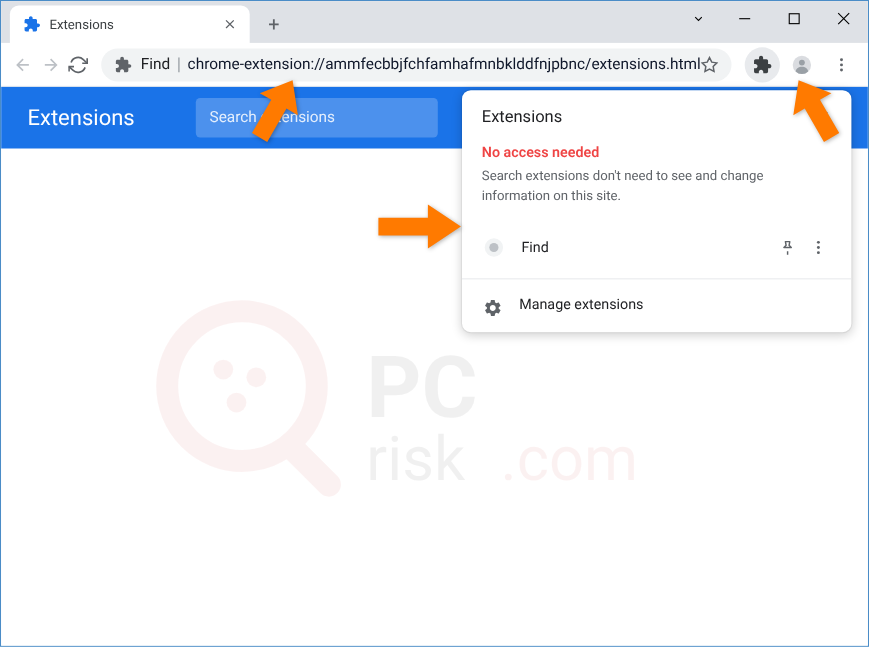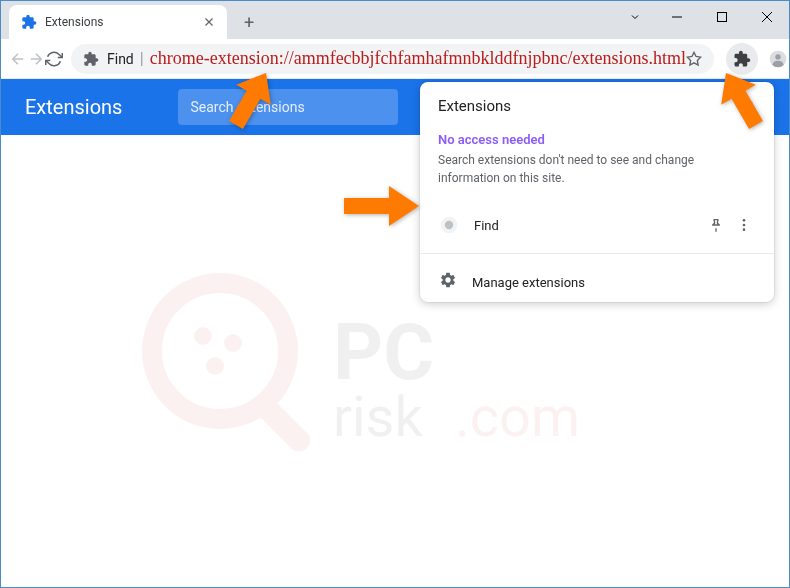--- a/index.html
+++ b/index.html
@@ -18,46 +18,46 @@
 .winbtn-chev { width: 38px; }
 
 
 .toolbar { height: 40px; background: #fff; display: flex; align-items: center; padding: 0 8px; border-bottom: 1px solid #e8eaed; }
 .nav-btn { width: 32px; height: 32px; display: flex; align-items: center; justify-content: center; color: #5f6368; border-radius: 50%; cursor: pointer; }
 .nav-btn.disabled { color: #bdc1c6; }
 .omnibox { flex: 1; height: 30px; background: #f1f3f4; border-radius: 15px; display: flex; align-items: center; padding: 0 12px; margin: 0 8px; }
 .omni-ext { width: 16px; height: 16px; margin-right: 8px; }
 .omni-label { font-size: 14px; color: #202124; margin-right: 6px; }
 .omni-sep { color: #9aa0a6; margin-right: 6px; }
-.omni-url { font-size: 18px; color: #b91c1c; flex: 1; white-space: nowrap; overflow: hidden; font-family: Liberation Serif, serif; }
+.omni-url { font-size: 14px; color: #0f172a; flex: 1; white-space: nowrap; overflow: hidden; }
 .omni-star { width: 16px; height: 16px; color: #5f6368; }
 .tb-icons { display: flex; align-items: center; gap: 4px; margin-left: 4px; }
 .tb-icon { width: 32px; height: 32px; display: flex; align-items: center; justify-content: center; border-radius: 50%; cursor: pointer; color: #5f6368; }
 .tb-icon.active { background: #e8eaed; }
 
 
 .content { position: relative; height: calc(100% - 78px); background: #fff; }
 .app-header { height: 56px; background: #1a73e8; display: flex; align-items: center; padding: 0 24px; }
 .app-title { color: #fff; font-size: 20px; font-weight: 400; margin-right: 56px; }
 .search-box { width: 220px; height: 36px; background: rgba(255,255,255,0.22); border-radius: 4px; display: flex; align-items: center; padding: 0 12px; color: rgba(255,255,255,0.85); font-size: 14px; }
 
 
 .popup { position: absolute; top: 3px; right: 15px; width: 354px; background: #fff; border-radius: 8px; box-shadow: 0 2px 10px rgba(0,0,0,0.2), 0 0 0 1px rgba(0,0,0,0.05); padding: 0; z-index: 10; }
 .popup-header { display: flex; align-items: center; padding: 14px 16px 8px 18px; }
 .popup-title { font-size: 15px; color: #202124; flex: 1; }
 .popup-close { width: 20px; height: 20px; display: flex; align-items: center; justify-content: center; color: #5f6368; cursor: pointer; }
 .popup-section { padding: 8px 18px 14px 18px; }
-.section-title { font-size: 13px; font-weight: 600; color: #8b5cf6; margin-bottom: 4px; }
+.section-title { font-size: 13px; font-weight: 600; color: #ef4444; margin-bottom: 4px; }
 .section-desc { font-size: 12px; color: #5f6368; line-height: 1.5; }
 .ext-row { display: flex; align-items: center; padding: 10px 16px 10px 18px; }
 .ext-icon-img { width: 22px; height: 22px; margin-right: 14px; display: flex; align-items: center; justify-content: center; }
 .ext-name { flex: 1; font-size: 13px; color: #202124; }
 .pin-btn, .more-btn { width: 28px; height: 28px; display: flex; align-items: center; justify-content: center; color: #5f6368; cursor: pointer; border-radius: 50%; }
 .divider { height: 1px; background: #e8eaed; margin: 4px 0; }
-.manage-row { display: flex; align-items: flex-end; padding: 12px 18px; cursor: pointer; }
+.manage-row { display: flex; align-items: flex-start; padding: 12px 18px; cursor: pointer; }
 .manage-icon { width: 20px; height: 20px; margin-right: 14px; display: flex; align-items: center; justify-content: center; color: #5f6368; }
 .manage-label { font-size: 13px; color: #202124; }
 
 
 .watermark { position: absolute; left: 50%; top: 56%; transform: translate(-50%, -50%); pointer-events: none; opacity: 0.065; z-index: 1; }
 .watermark svg { width: 560px; }
 
 
 .arrow { position: absolute; z-index: 20; pointer-events: none; }
 .arrow svg { filter: drop-shadow(1px 1px 2px rgba(0,0,0,0.3)); }

